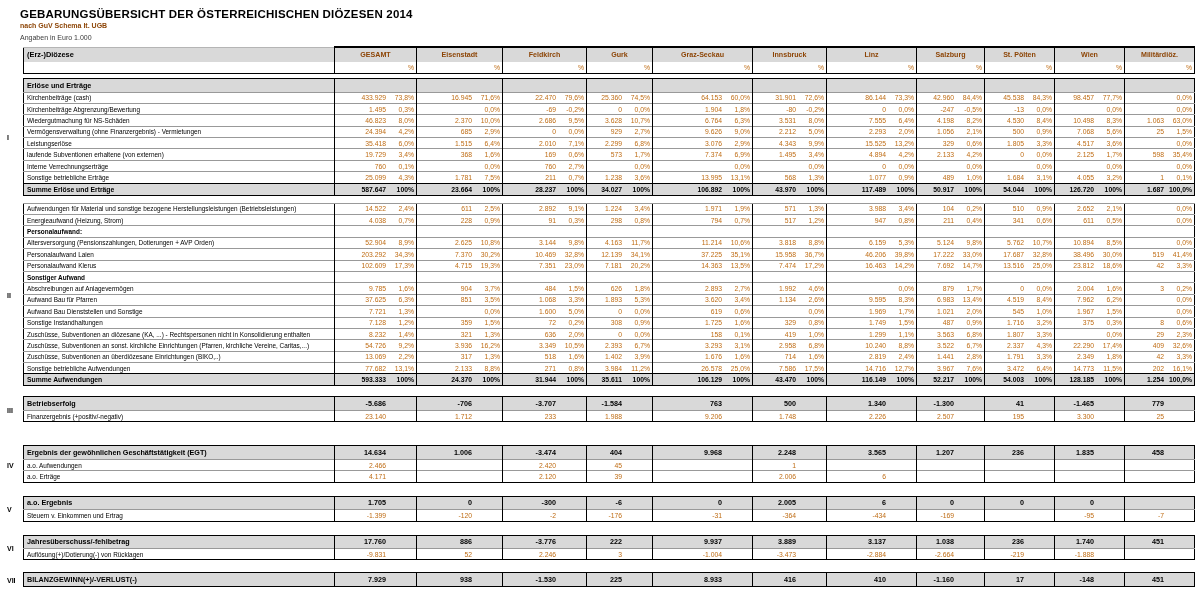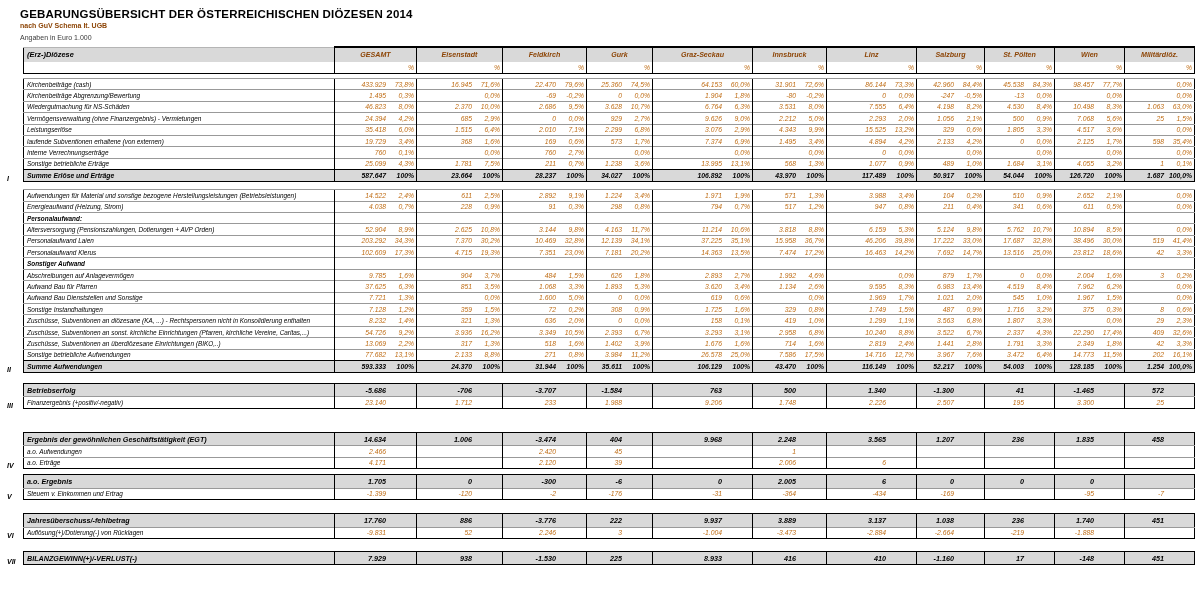--- a/index.html
+++ b/index.html
@@ -6,21 +6,21 @@
     --accent:#bf6c14; --dio:#8d4506; --gray:#d9d9d9; --grid:#999999;
   }
   html,body{margin:0;padding:0;background:#fff;}
   .page{position:relative;width:1195px;height:597px;background:#ffffff;
         font-family:"Liberation Sans","DejaVu Sans",sans-serif;color:#000;overflow:hidden;}
   .titles{padding:8px 0 0 20px;}
   .t1{font-size:11.5px;font-weight:bold;letter-spacing:.2px;}
   .t2{font-size:7px;font-weight:bold;color:var(--dio);margin-top:2px;}
   .t3{font-size:7px;color:#3a3a3a;margin-top:5px;}
   .wrap{margin-left:4px;margin-top:5px;}
-  .sec{display:flex;align-items:flex-end;font-style:italic;}
+  .sec{display:flex;align-items:center;}
   .gut{width:16px;flex:0 0 16px;font-size:7px;font-weight:bold;padding:2px 0 0 3px;}
   table{border-collapse:collapse;table-layout:fixed;}
   .blk{border:1.3px solid #000;}
   .blk.header{border-top:none;}
   td{height:10.4px;padding:0 2px;overflow:hidden;white-space:nowrap;
      font-size:6.8px;border-left:1px solid #000;vertical-align:middle;}
   td:first-child{border-left:none;}
   tr.h1 td{height:14px;background:var(--gray);font-weight:bold;border-top:2.5px solid #000;}
   tr.h1 td.corner{font-size:7.4px;border-top:1px solid #b5b5b5;}
   tr.h1 td.dio{color:var(--dio);text-align:center;font-size:7.1px;}
@@ -107,20 +107,34 @@
             <col style="width:66px">
             <col style="width:100px">
             <col style="width:74px">
             <col style="width:90px">
             <col style="width:68px">
             <col style="width:70px">
             <col style="width:70px">
             <col style="width:70px">
           </colgroup>
           <tbody>
+            <tr class="sechead">
+              <td class="lab">Erlöse und Erträge</td>
+              <td></td>
+              <td></td>
+              <td></td>
+              <td></td>
+              <td></td>
+              <td></td>
+              <td></td>
+              <td></td>
+              <td></td>
+              <td></td>
+              <td></td>
+            </tr>
             <tr class="r">
               <td class="lab">Kirchenbeiträge (cash)</td>
               <td class="pc o"><span class="v">433.929</span><span class="p">73,8%</span></td>
               <td class="pc o"><span class="v">16.945</span><span class="p">71,6%</span></td>
               <td class="pc o"><span class="v">22.470</span><span class="p">79,6%</span></td>
               <td class="pc o"><span class="v">25.360</span><span class="p">74,5%</span></td>
               <td class="pc o"><span class="v">64.153</span><span class="p">60,0%</span></td>
               <td class="pc o"><span class="v">31.901</span><span class="p">72,6%</span></td>
               <td class="pc o"><span class="v">86.144</span><span class="p">73,3%</span></td>
               <td class="pc o"><span class="v">42.960</span><span class="p">84,4%</span></td>
@@ -511,21 +525,21 @@
               <td class="pc bold"><span class="v">-5.686</span><span class="p"></span></td>
               <td class="pc bold"><span class="v">-706</span><span class="p"></span></td>
               <td class="pc bold"><span class="v">-3.707</span><span class="p"></span></td>
               <td class="pc bold"><span class="v">-1.584</span><span class="p"></span></td>
               <td class="pc bold"><span class="v">763</span><span class="p"></span></td>
               <td class="pc bold"><span class="v">500</span><span class="p"></span></td>
               <td class="pc bold"><span class="v">1.340</span><span class="p"></span></td>
               <td class="pc bold"><span class="v">-1.300</span><span class="p"></span></td>
               <td class="pc bold"><span class="v">41</span><span class="p"></span></td>
               <td class="pc bold"><span class="v">-1.465</span><span class="p"></span></td>
-              <td class="pc bold"><span class="v">572</span><span class="p"></span></td>
+              <td class="pc bold"><span class="v">779</span><span class="p"></span></td>
             </tr>
             <tr class="r">
               <td class="lab">Finanzergebnis (+positiv/-negativ)</td>
               <td class="pc o"><span class="v">23.140</span><span class="p"></span></td>
               <td class="pc o"><span class="v">1.712</span><span class="p"></span></td>
               <td class="pc o"><span class="v">233</span><span class="p"></span></td>
               <td class="pc o"><span class="v">1.988</span><span class="p"></span></td>
               <td class="pc o"><span class="v">9.206</span><span class="p"></span></td>
               <td class="pc o"><span class="v">1.748</span><span class="p"></span></td>
               <td class="pc o"><span class="v">2.226</span><span class="p"></span></td>
@@ -593,21 +607,21 @@
               <td class="pc o"><span class="v">2.006</span><span class="p"></span></td>
               <td class="pc o"><span class="v">6</span><span class="p"></span></td>
               <td class="pc o"><span class="v"></span><span class="p"></span></td>
               <td class="pc o"><span class="v"></span><span class="p"></span></td>
               <td class="pc o"><span class="v"></span><span class="p"></span></td>
               <td class="pc o"><span class="v"></span><span class="p"></span></td>
             </tr>
           </tbody>
         </table>
       </div>
-      <div class="sec" style="margin-top:5px">
+      <div class="sec" style="margin-top:13px">
         <div class="gut">V</div>
         <table class="blk">
           <colgroup>
             <col style="width:311px">
             <col style="width:82px">
             <col style="width:86px">
             <col style="width:84px">
             <col style="width:66px">
             <col style="width:100px">
             <col style="width:74px">

